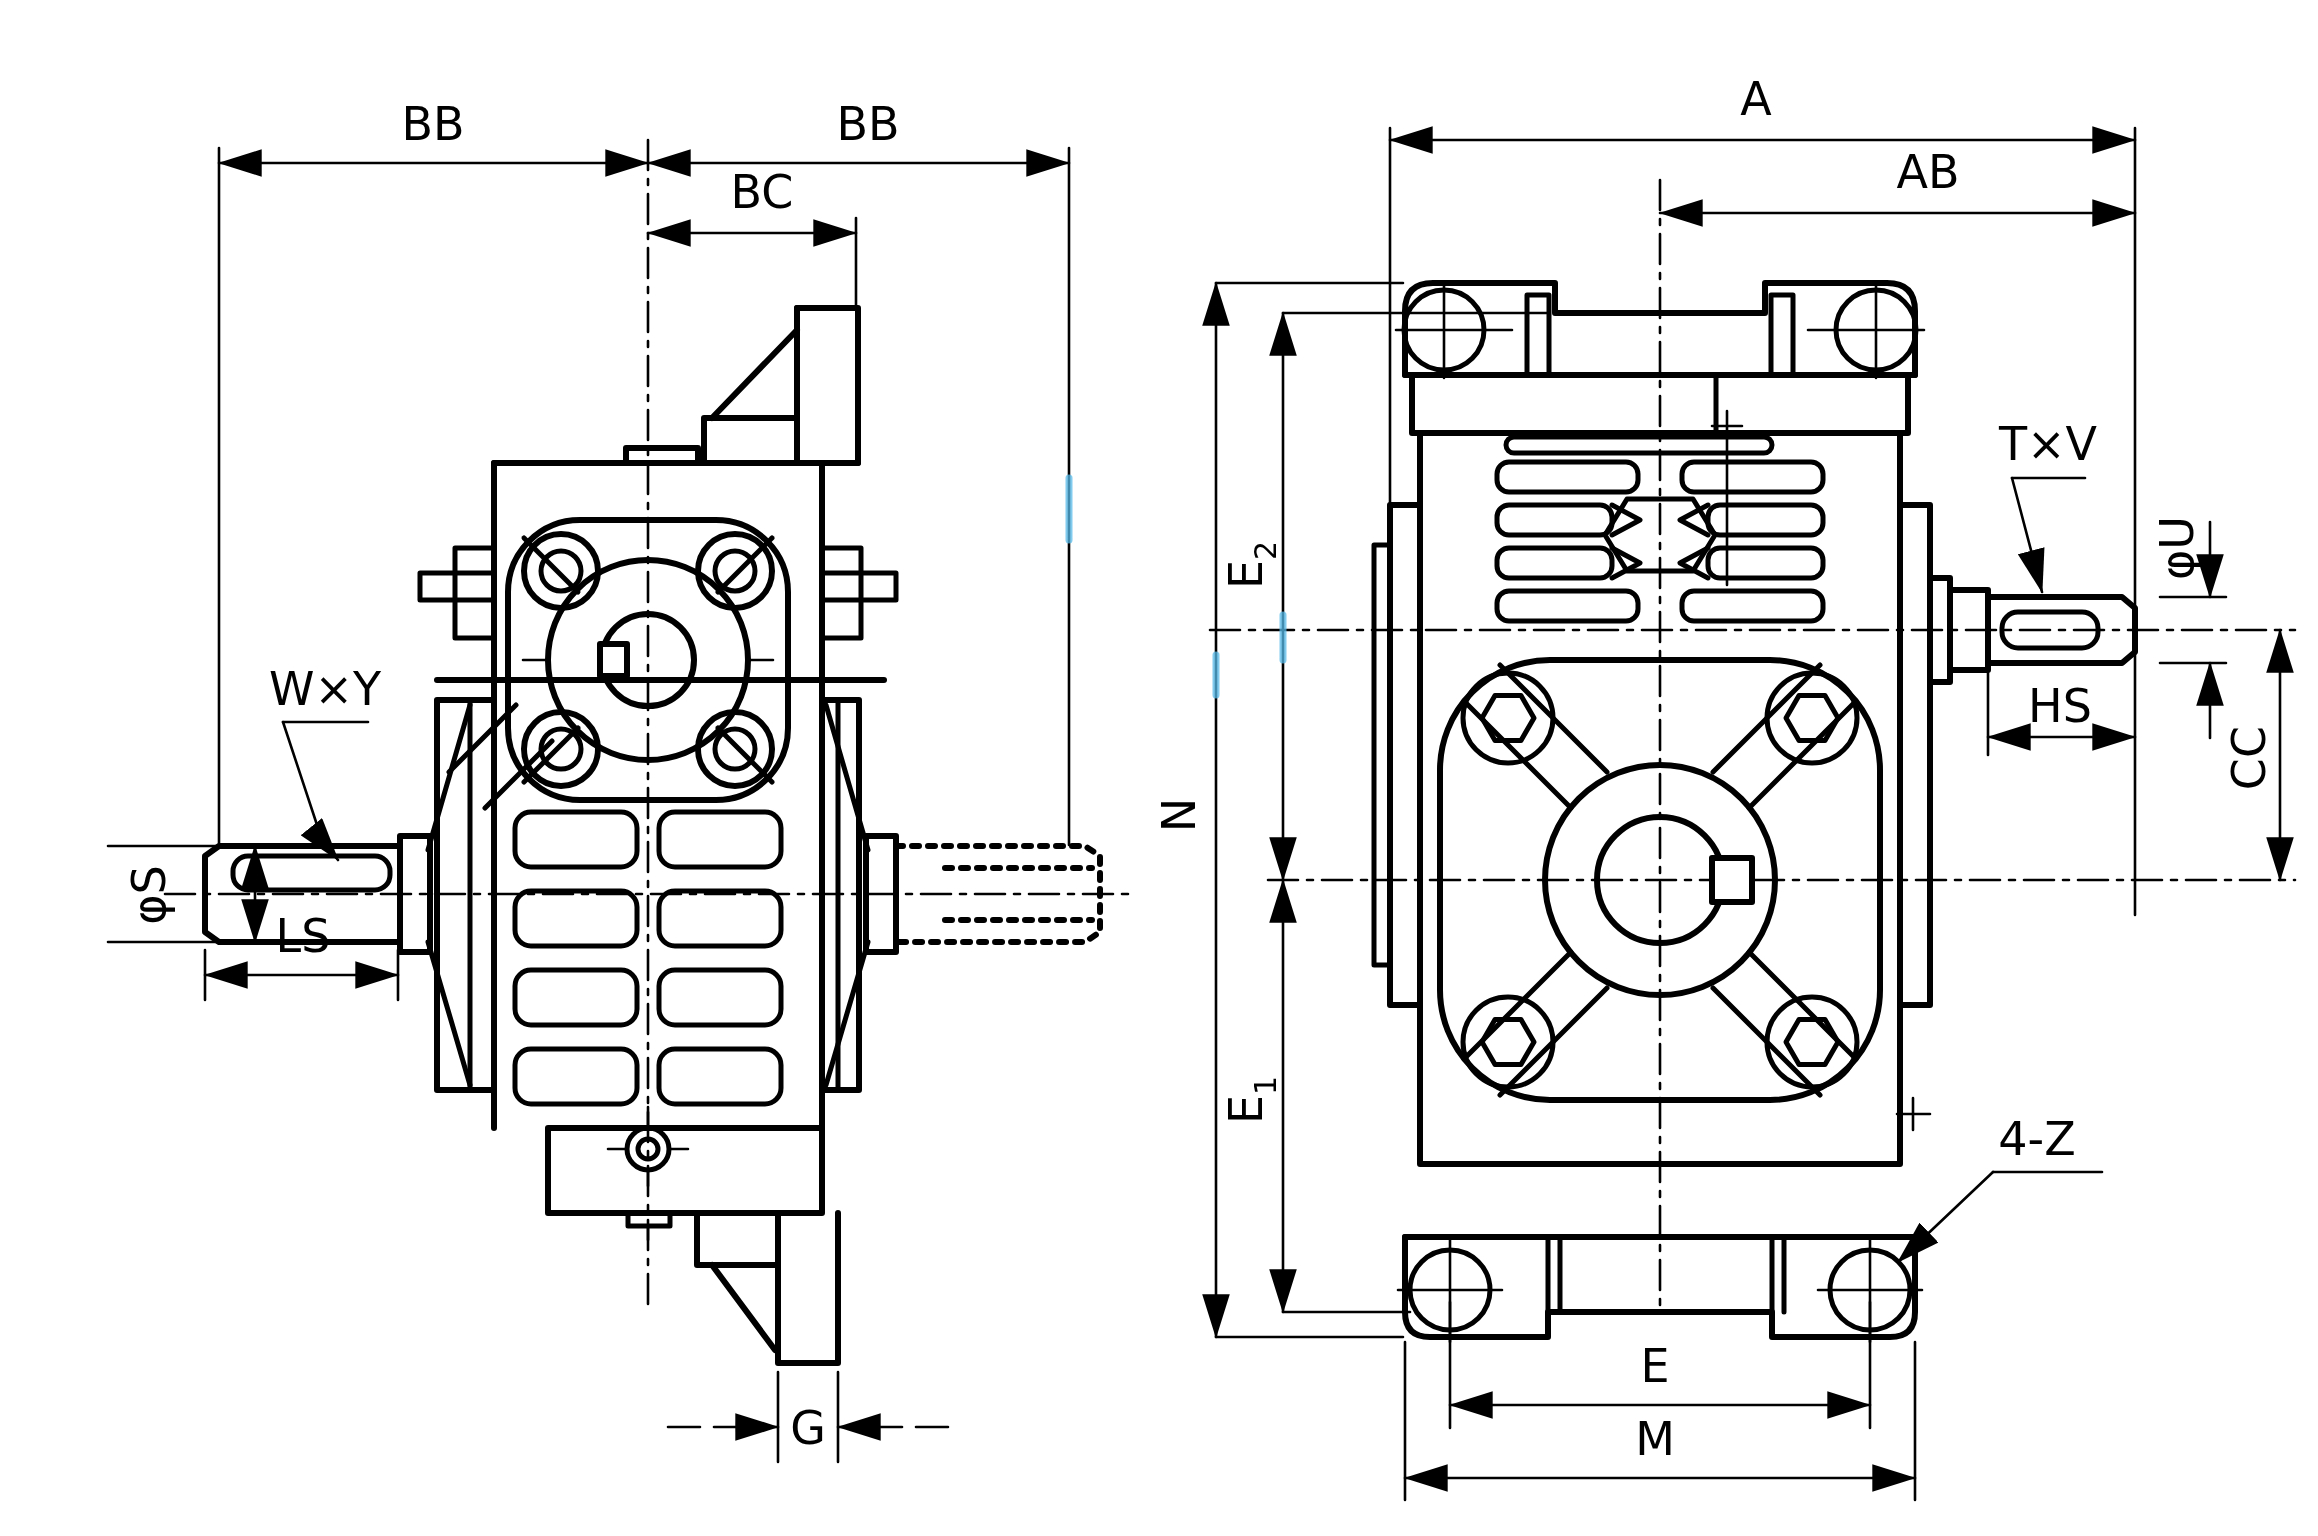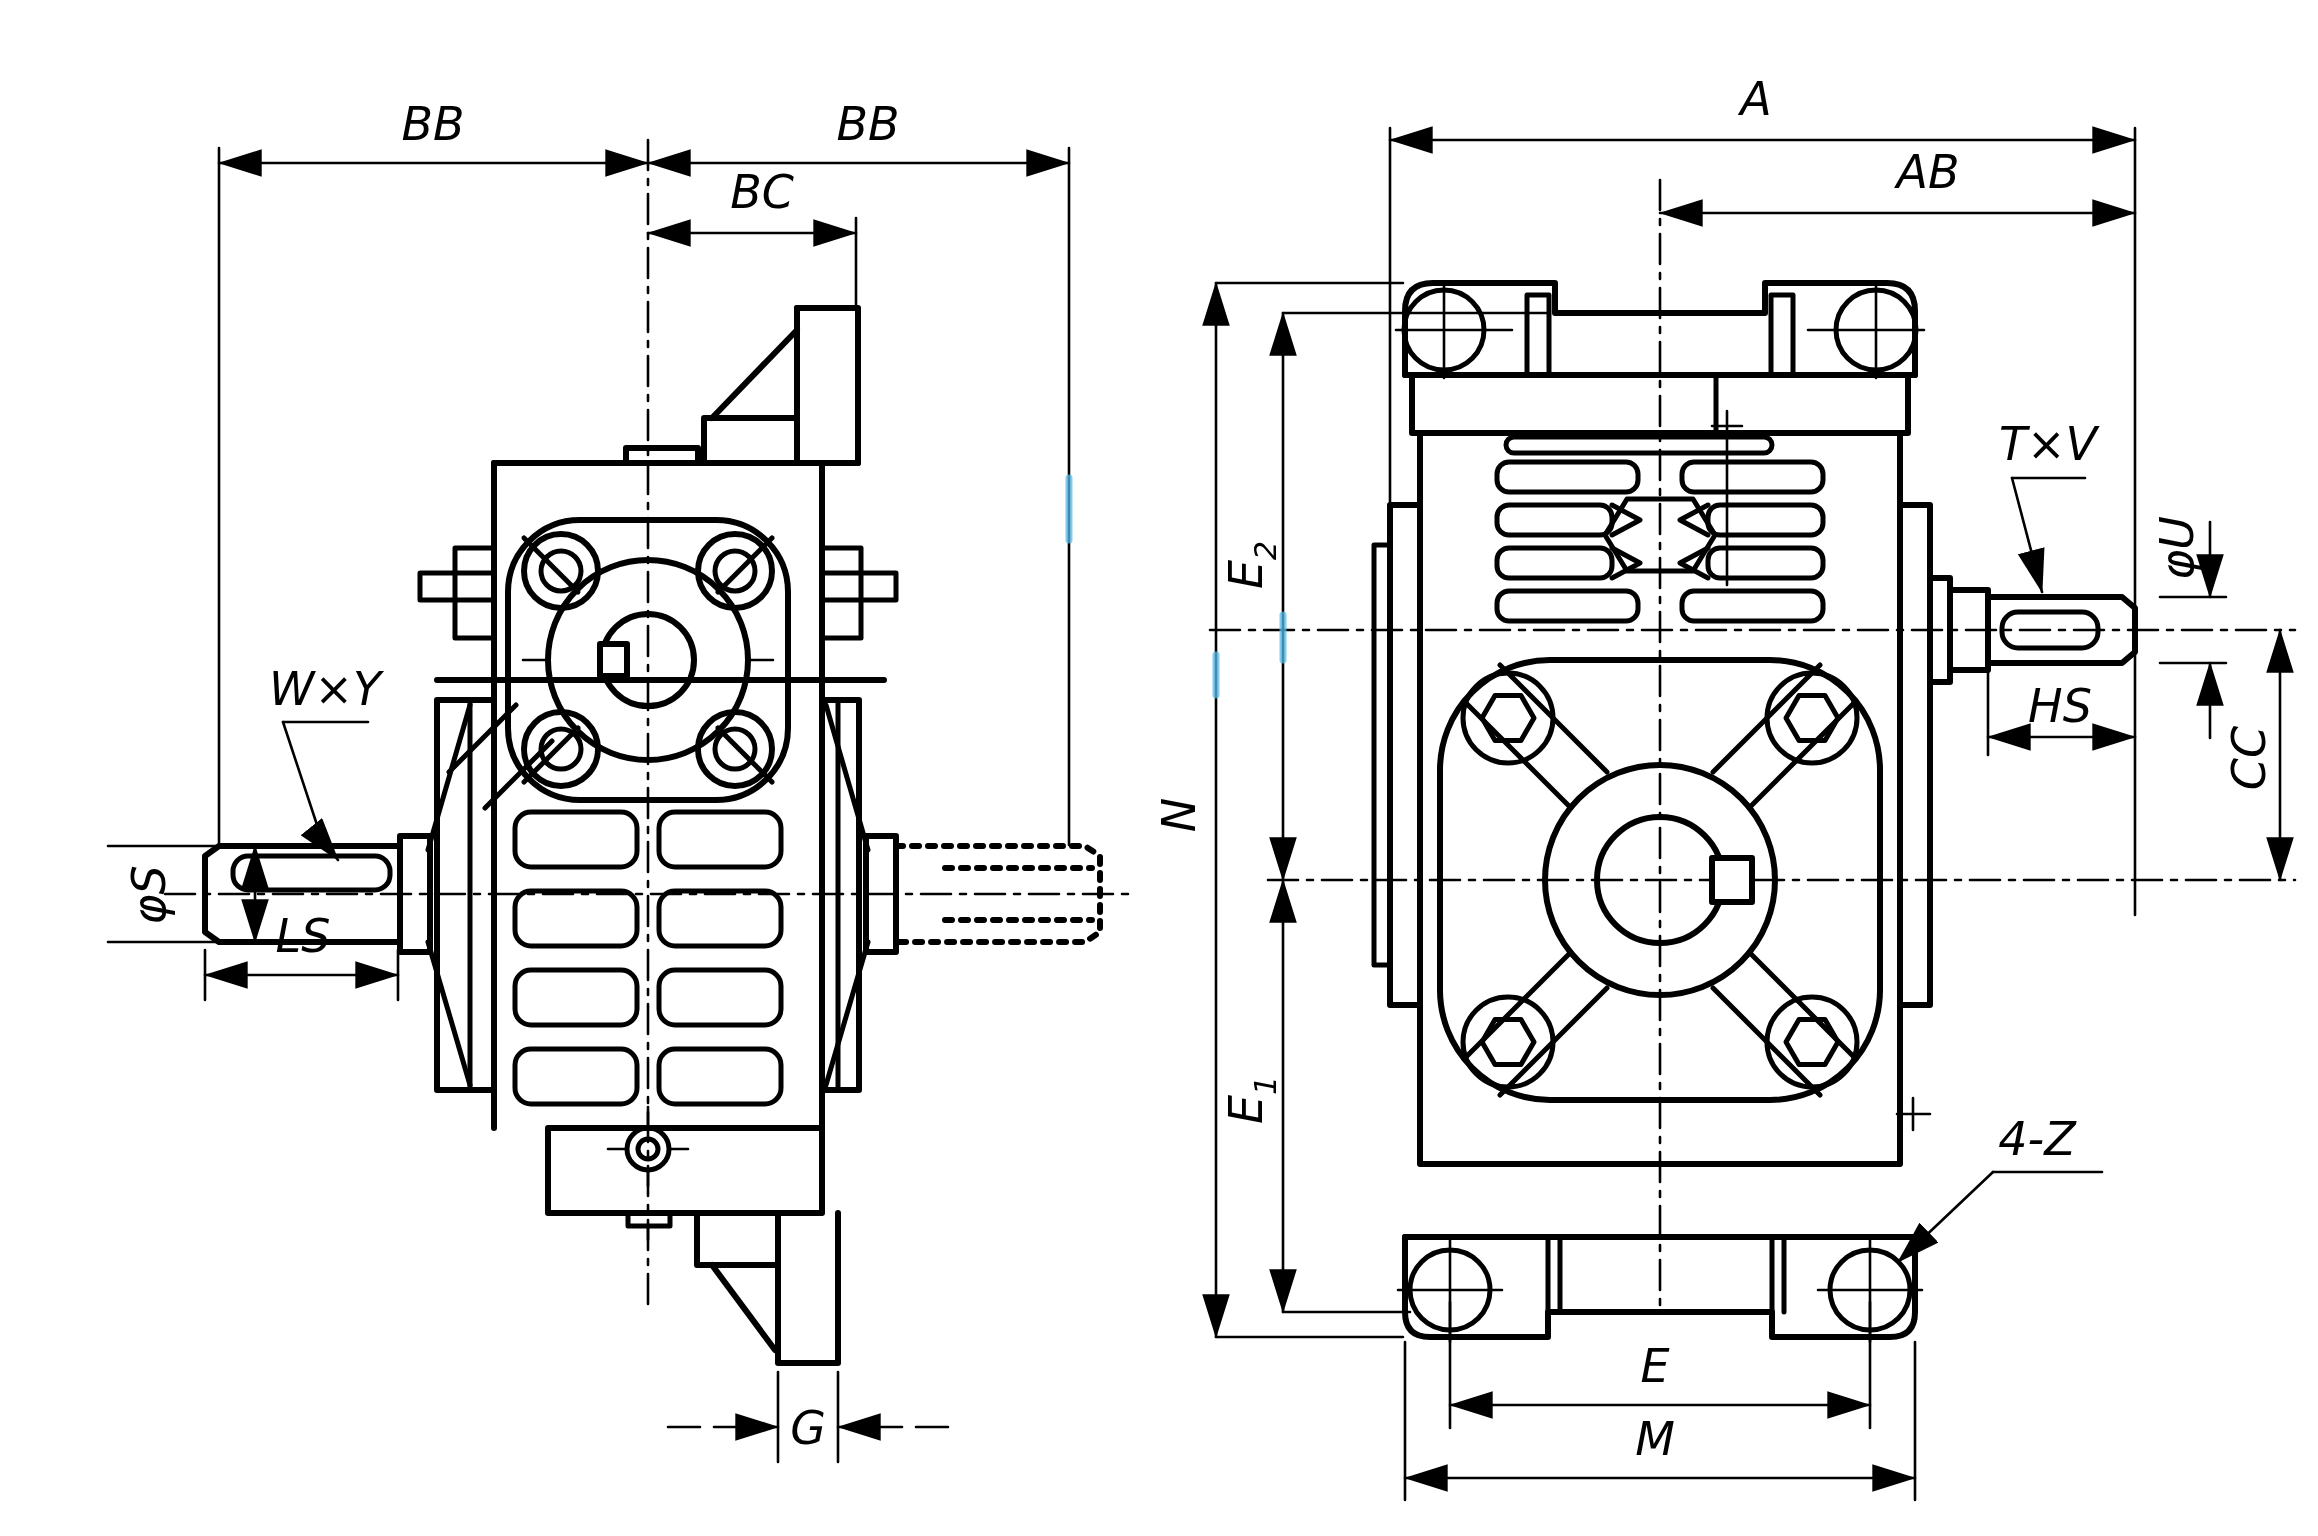--- a/index.html
+++ b/index.html
@@ -1,16 +1,16 @@
 <!DOCTYPE html>
 <html><head>
 <meta charset="utf-8">
 <style>
   html,body{margin:0;padding:0;background:#fff;}
-  .stage{position:relative;width:2318px;height:1536px;background:#ffffff;overflow:hidden;font-style:italic;}
+  .stage{position:relative;width:2318px;height:1536px;background:#ffffff;overflow:hidden;}
   svg{display:block;}
   .obj{fill:none;stroke:#000;stroke-width:6;stroke-linejoin:round;stroke-linecap:round;}
   .obj2{fill:none;stroke:#000;stroke-width:5;stroke-linejoin:round;stroke-linecap:round;}
   .thin{fill:none;stroke:#000;stroke-width:2.6;stroke-linecap:round;}
   .cl{fill:none;stroke:#000;stroke-width:2.6;stroke-dasharray:30 9 6 9;stroke-linecap:round;}
   .hid{fill:none;stroke:#000;stroke-width:6;stroke-dasharray:7 9;stroke-linecap:round;}
   .whitefill{fill:#fff;stroke:#000;stroke-width:6;stroke-linejoin:round;}
   .lbl{font-family:"DejaVu Sans","Liberation Sans",sans-serif;font-size:46px;fill:#000;}
   .scan{stroke-width:7;stroke-linecap:round;opacity:.75;}
 </style>

